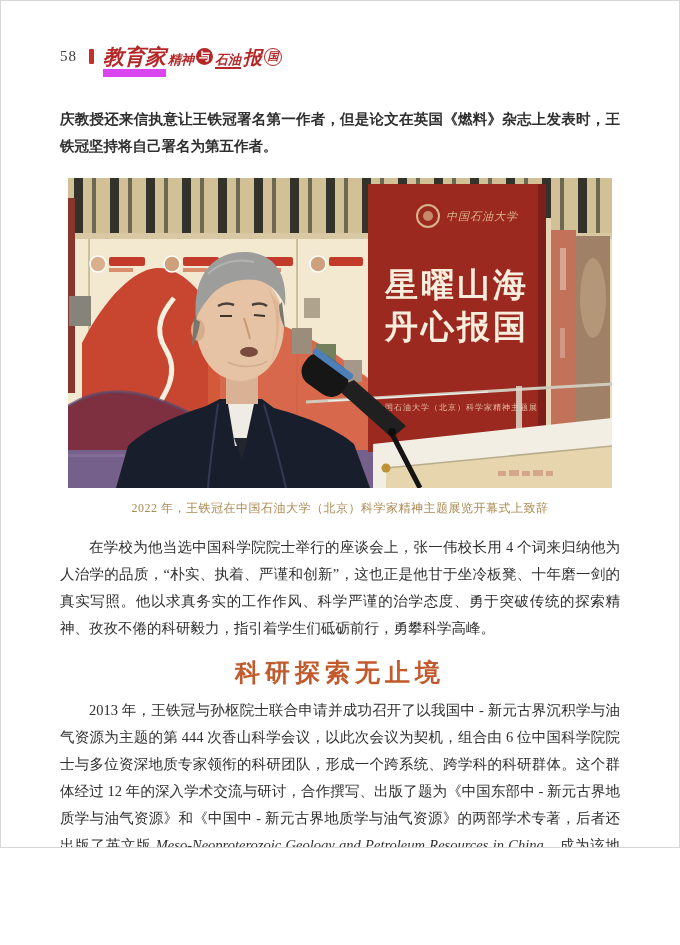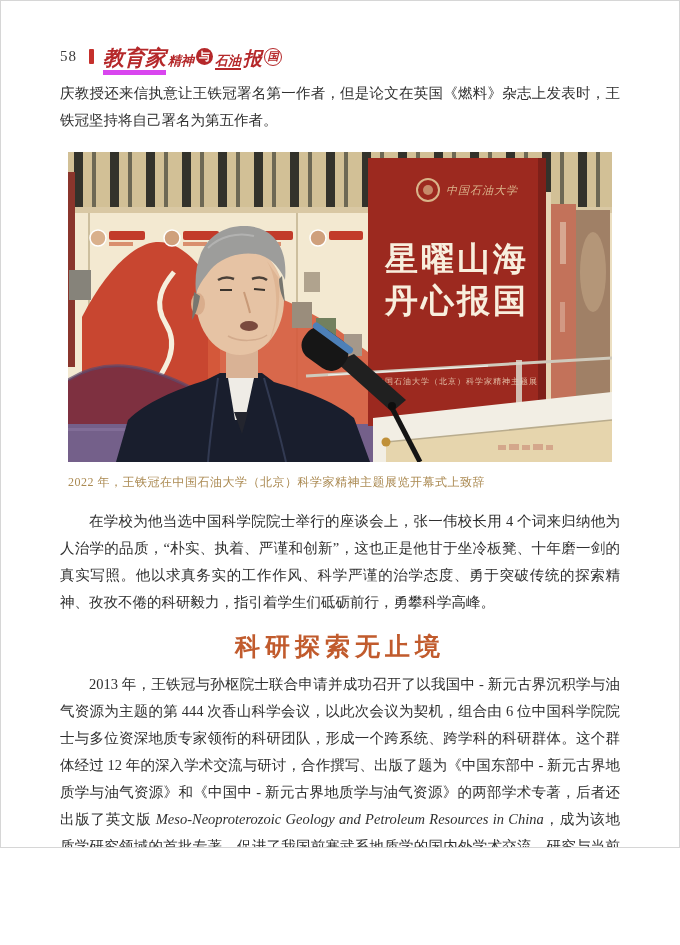--- a/index.html
+++ b/index.html
@@ -8,38 +8,38 @@
     background:#ffffff;border:1px solid #d6d6d6;
     padding:2px 59px;position:relative;overflow:hidden;
     font-family:"Liberation Serif","DejaVu Serif",serif;
     color:#2f2f2f;
   }
   
   .hdr{margin-top:40px;height:27px;display:flex;align-items:center;}
   .pagenum{font-size:15px;color:#3c3c3c;letter-spacing:1px;}
   .hdr-bar{width:5px;height:15px;background:#c5302c;margin:0 9px 0 12px;border-radius:1px;}
   .logo{display:flex;align-items:baseline;color:#b5282a;font-weight:bold;font-style:italic;line-height:1;}
-  .logo .s1{font-size:21px;border-bottom:5px solid #d946ef;padding-bottom:1px;}
+  .logo .s1{font-size:21px;border-bottom:8px solid #d946ef;padding-bottom:1px;}
   .logo .s2{font-size:13px;margin-left:2px;}
   .logo .yu{font-style:normal;background:#b5282a;color:#fff;width:17px;height:17px;border-radius:50%;
             display:inline-flex;align-items:center;justify-content:center;font-size:11px;margin:0 2px;align-self:center;}
   .logo .s4{font-size:13px;border-bottom:2px solid #b5282a;padding-bottom:1px;margin-top:16px;}
   .logo .s5{font-size:19px;margin-left:2px;}
   .logo .s6{font-style:italic;border:1.5px solid #b5282a;border-radius:50%;width:16px;height:16px;
             display:inline-flex;align-items:center;justify-content:center;font-size:11px;margin-left:2px;align-self:center;}
   
   .para{font-size:14.5px;line-height:27px;text-align:justify;margin:0;}
-  .p1{margin-top:10px;}
+  .p1{margin-top:36px;font-weight:bold;}
   .p2{margin-top:17px;text-indent:2em;}
   .p3{text-indent:2em;}
   .para em{font-style:italic;font-family:"Liberation Serif","DejaVu Serif",serif;}
   
   figure{margin:18px auto 0;width:544px;}
   figure svg{display:block;}
-  figcaption{margin-top:12px;font-size:12px;color:#ab8a52;letter-spacing:.5px;}
+  figcaption{margin-top:12px;text-align:center;font-size:12px;color:#ab8a52;letter-spacing:.5px;}
   
   .sec-head{margin:14px 0 8px;text-align:center;font-size:25px;font-weight:bold;
             color:#c15b2d;letter-spacing:5px;}
   
   .svg-banner-logo{font-size:11px;fill:#dcb88f;font-style:italic;letter-spacing:1px;}
   .svg-banner-title{font-size:33px;fill:#f8eedd;font-weight:bold;letter-spacing:3px;}
   .svg-banner-sub{font-size:8px;fill:#eed7bd;letter-spacing:1px;opacity:.85;}
 </style>
 </head>
 <body>

